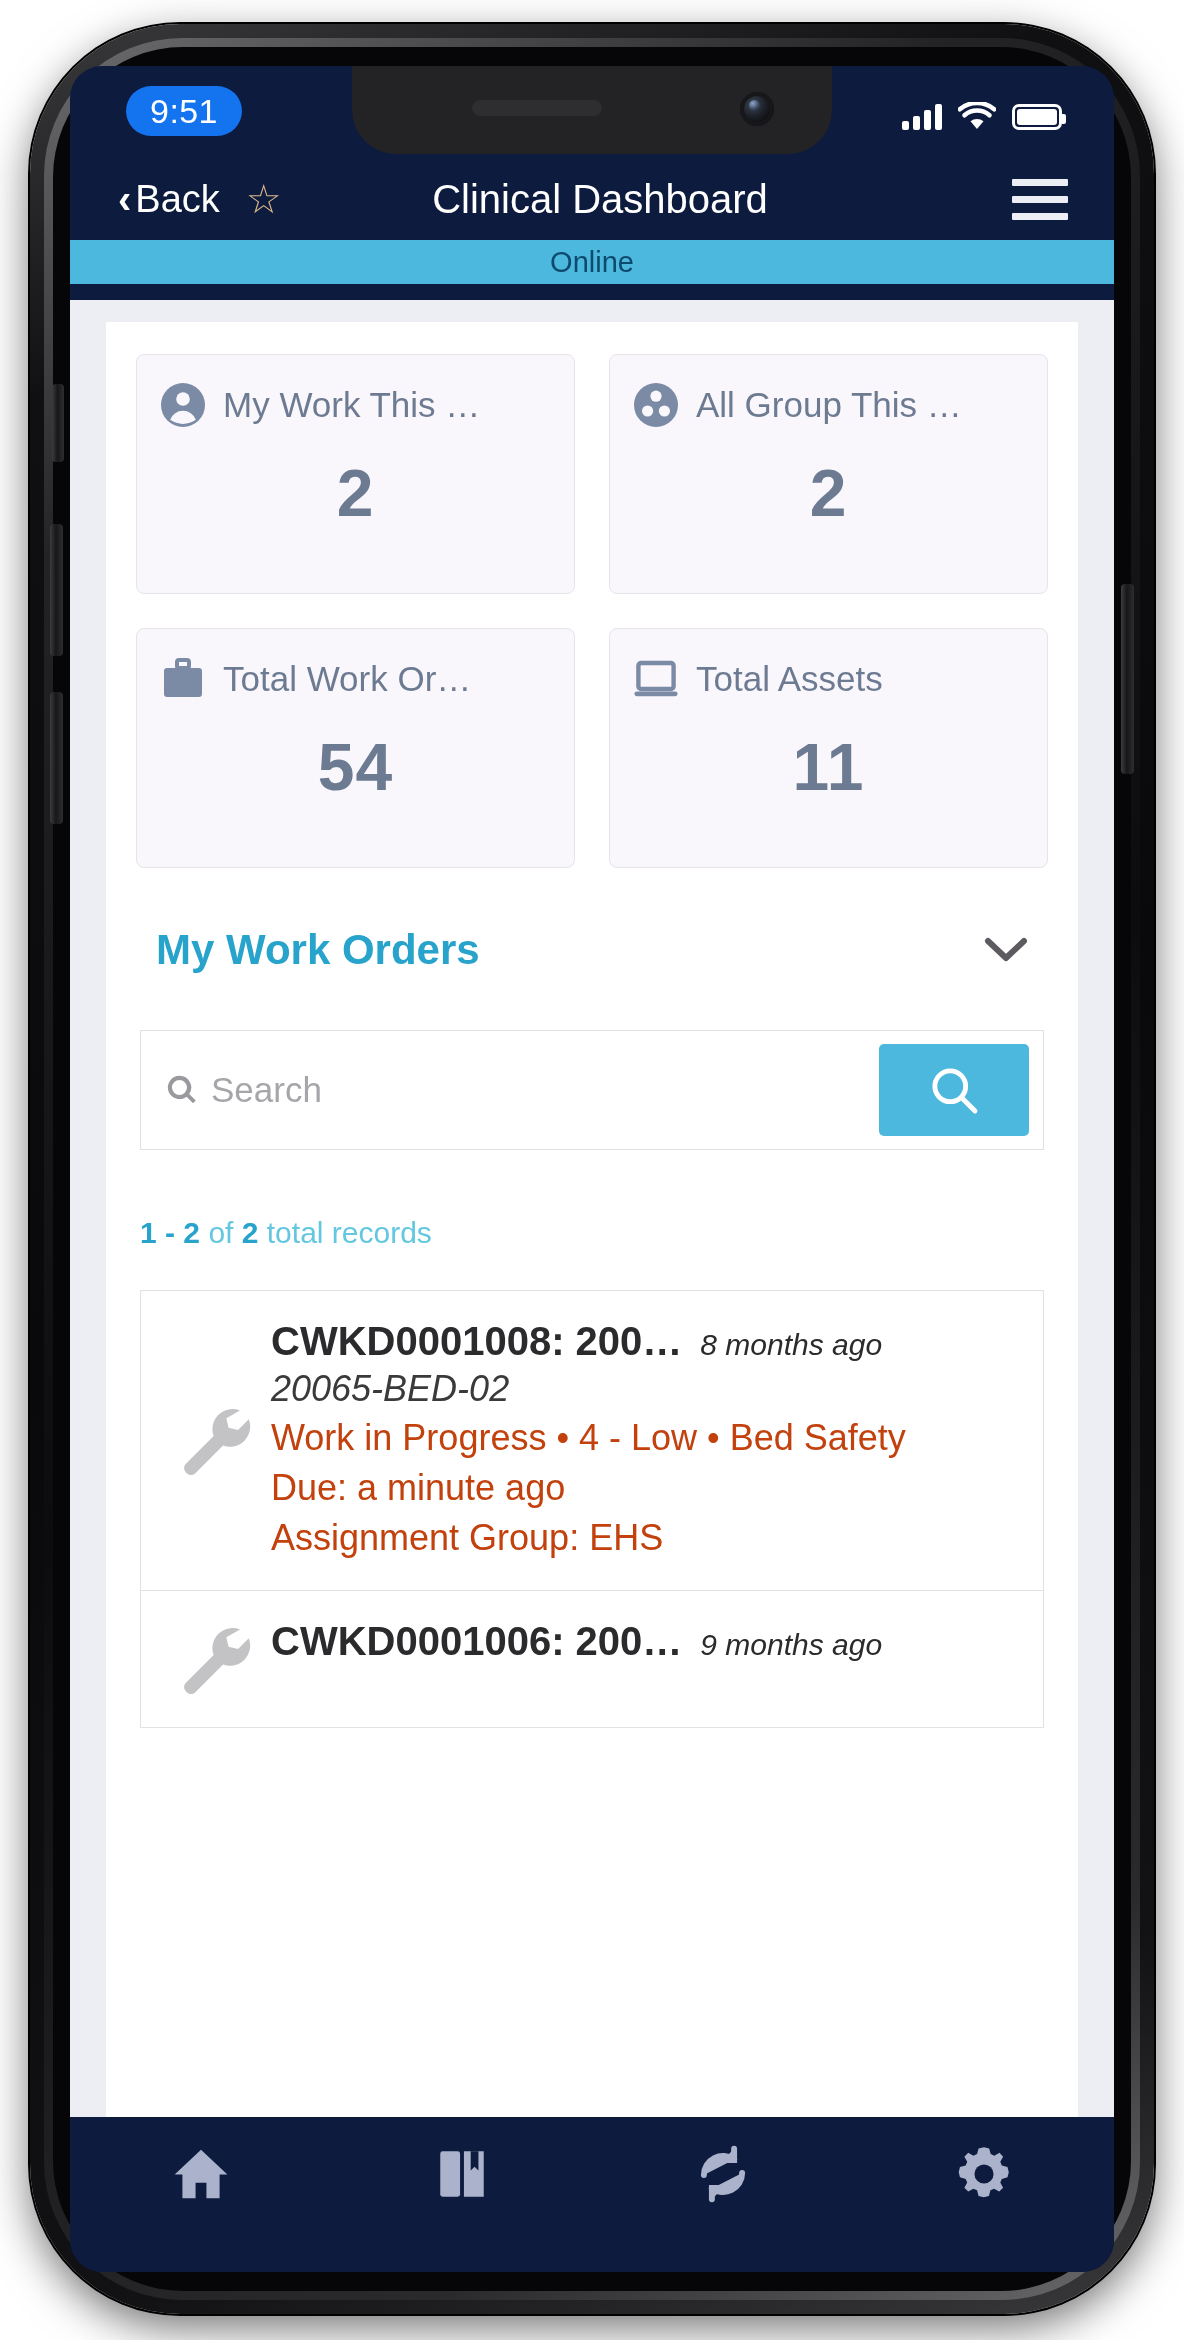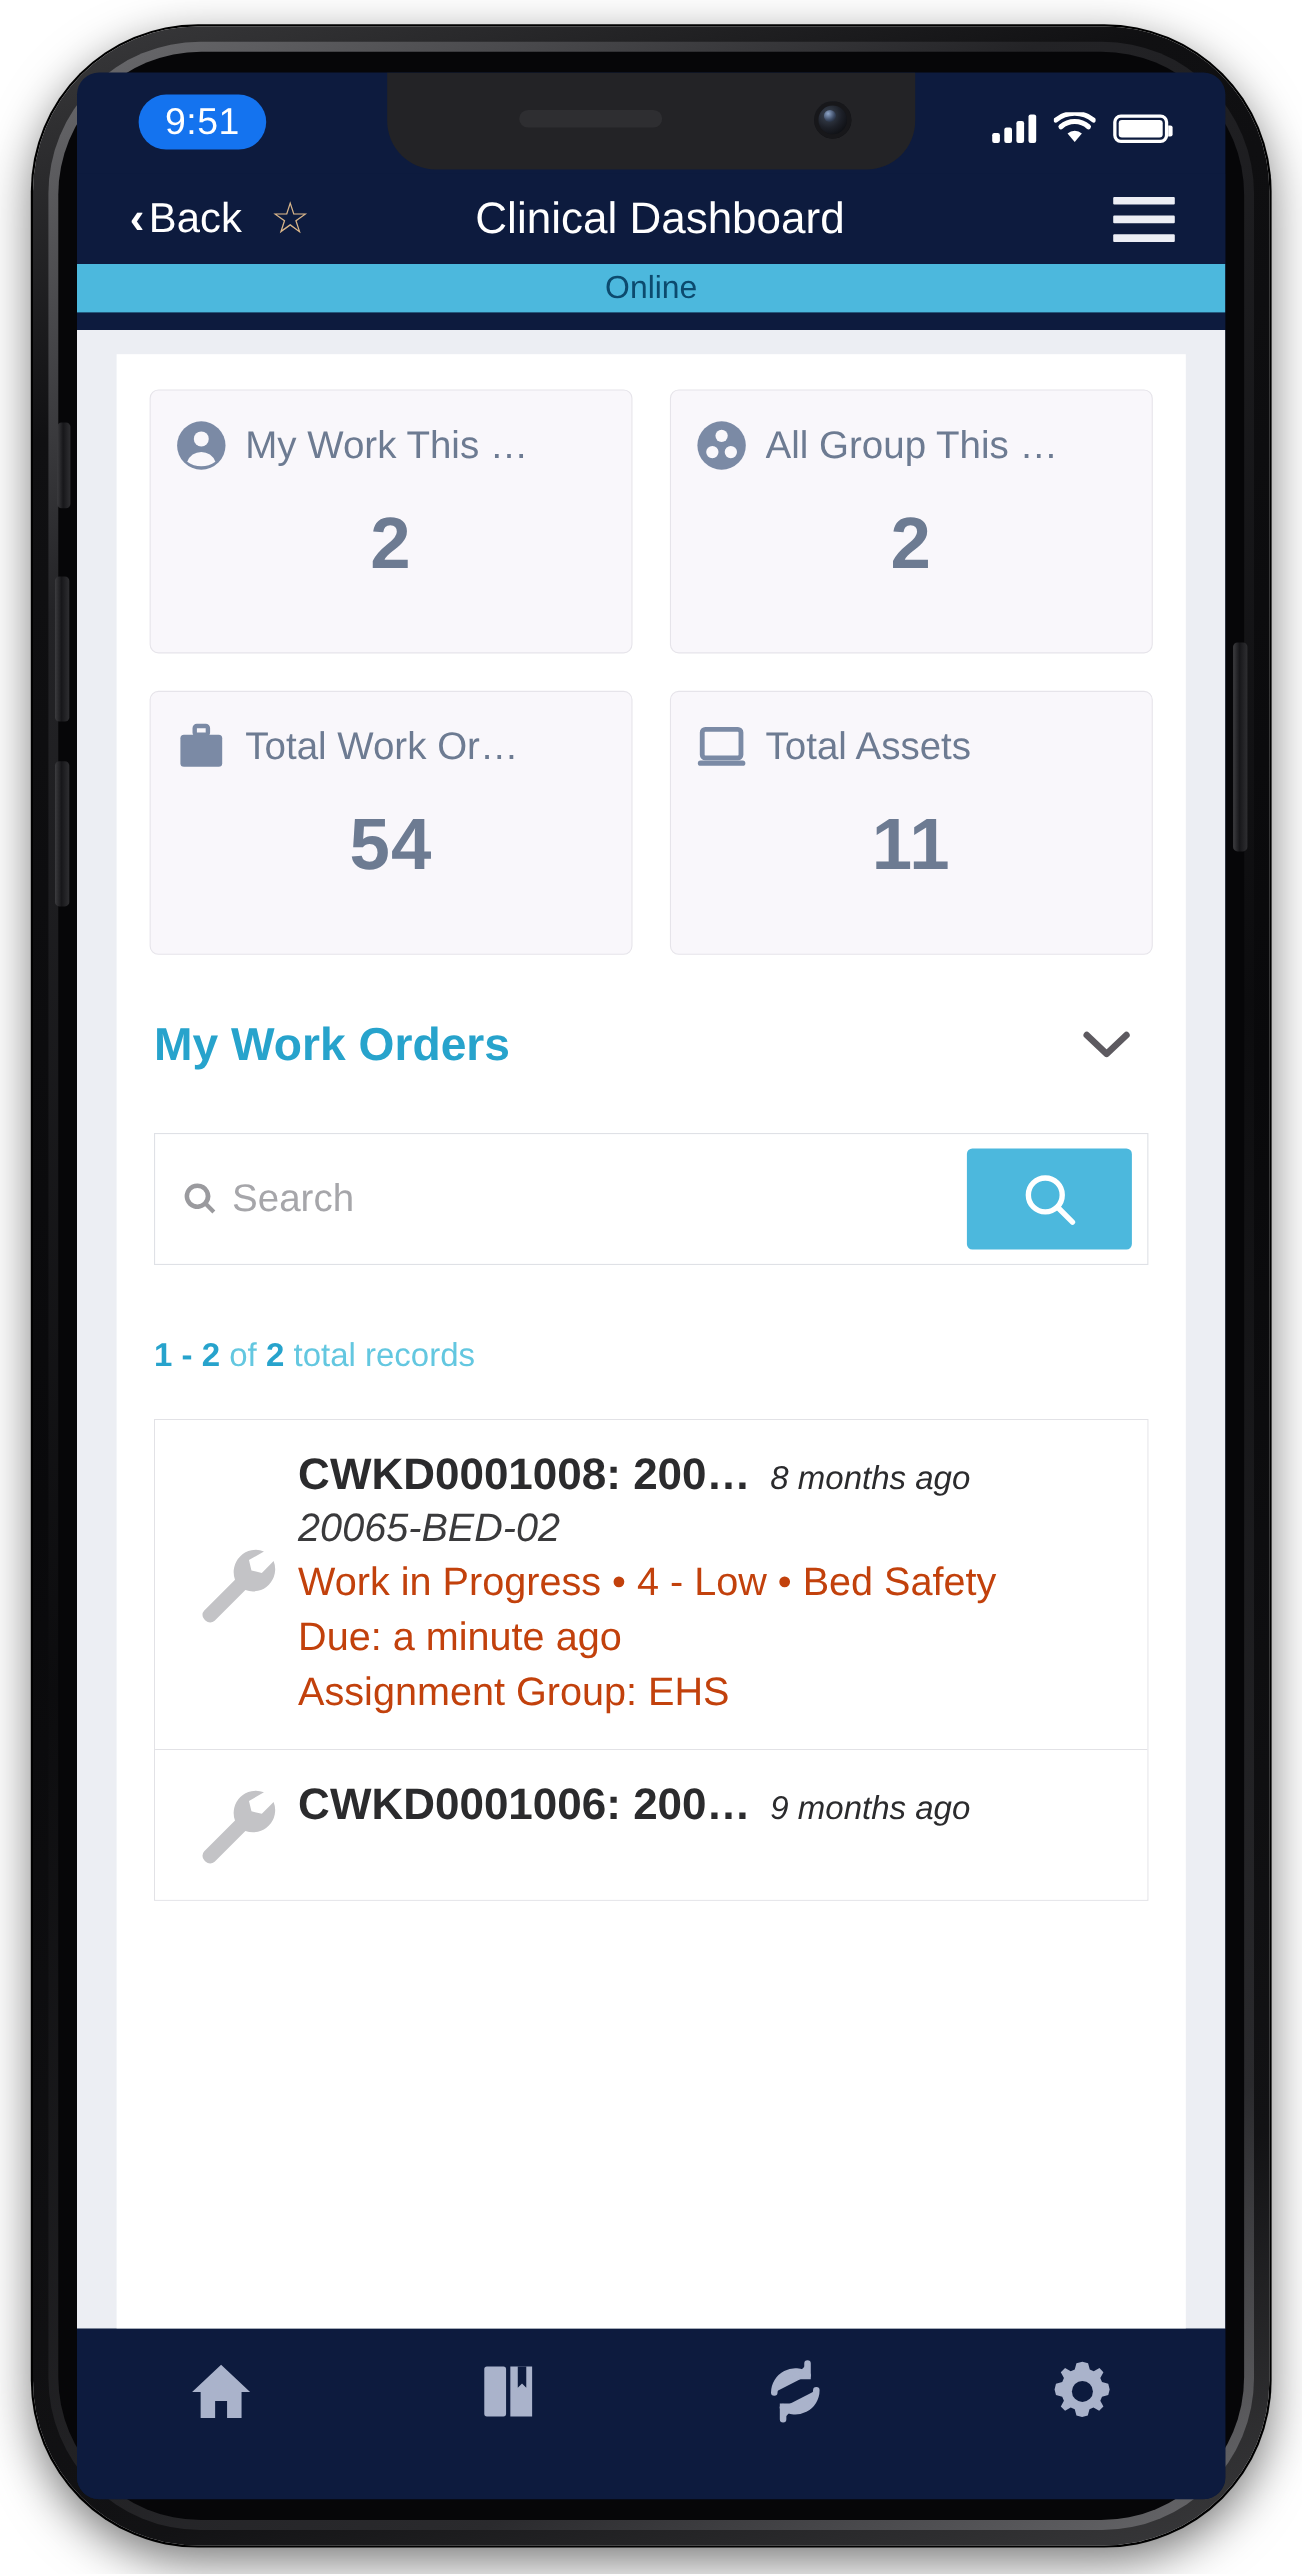--- a/index.html
+++ b/index.html
@@ -34,21 +34,21 @@
     position: absolute;
     left: 23px; top: 23px;
     width: calc(100% - 46px); height: calc(100% - 46px);
     border-radius: 130px;
     background: #060608;
   }
   #screen {
     position: absolute;
     left: 40px; top: 42px;
     width: 1044px; height: 2206px;
-    border-radius: 20px;
+    border-radius: 32px;
     background: #0d1b3e;
     overflow: hidden;
   }
 
   
   .side-btn {
     position: absolute;
     background: linear-gradient(90deg,#3c3c3f,#17171a 45%,#2e2e31);
     border-radius: 4px;
   }
@@ -262,20 +262,21 @@
     font-weight: 700;
     letter-spacing: 1px;
   }
 
   
   #section-header {
     display: flex;
     align-items: center;
     justify-content: space-between;
     padding: 58px 34px 0 34px;
+    margin-left: 16px;
   }
   #section-title {
     color: #27a3cc;
     font-size: 42px;
     font-weight: 700;
   }
   #section-chevron { padding: 10px 16px; cursor: pointer; }
   #section-chevron svg { display: block; }
 
   

